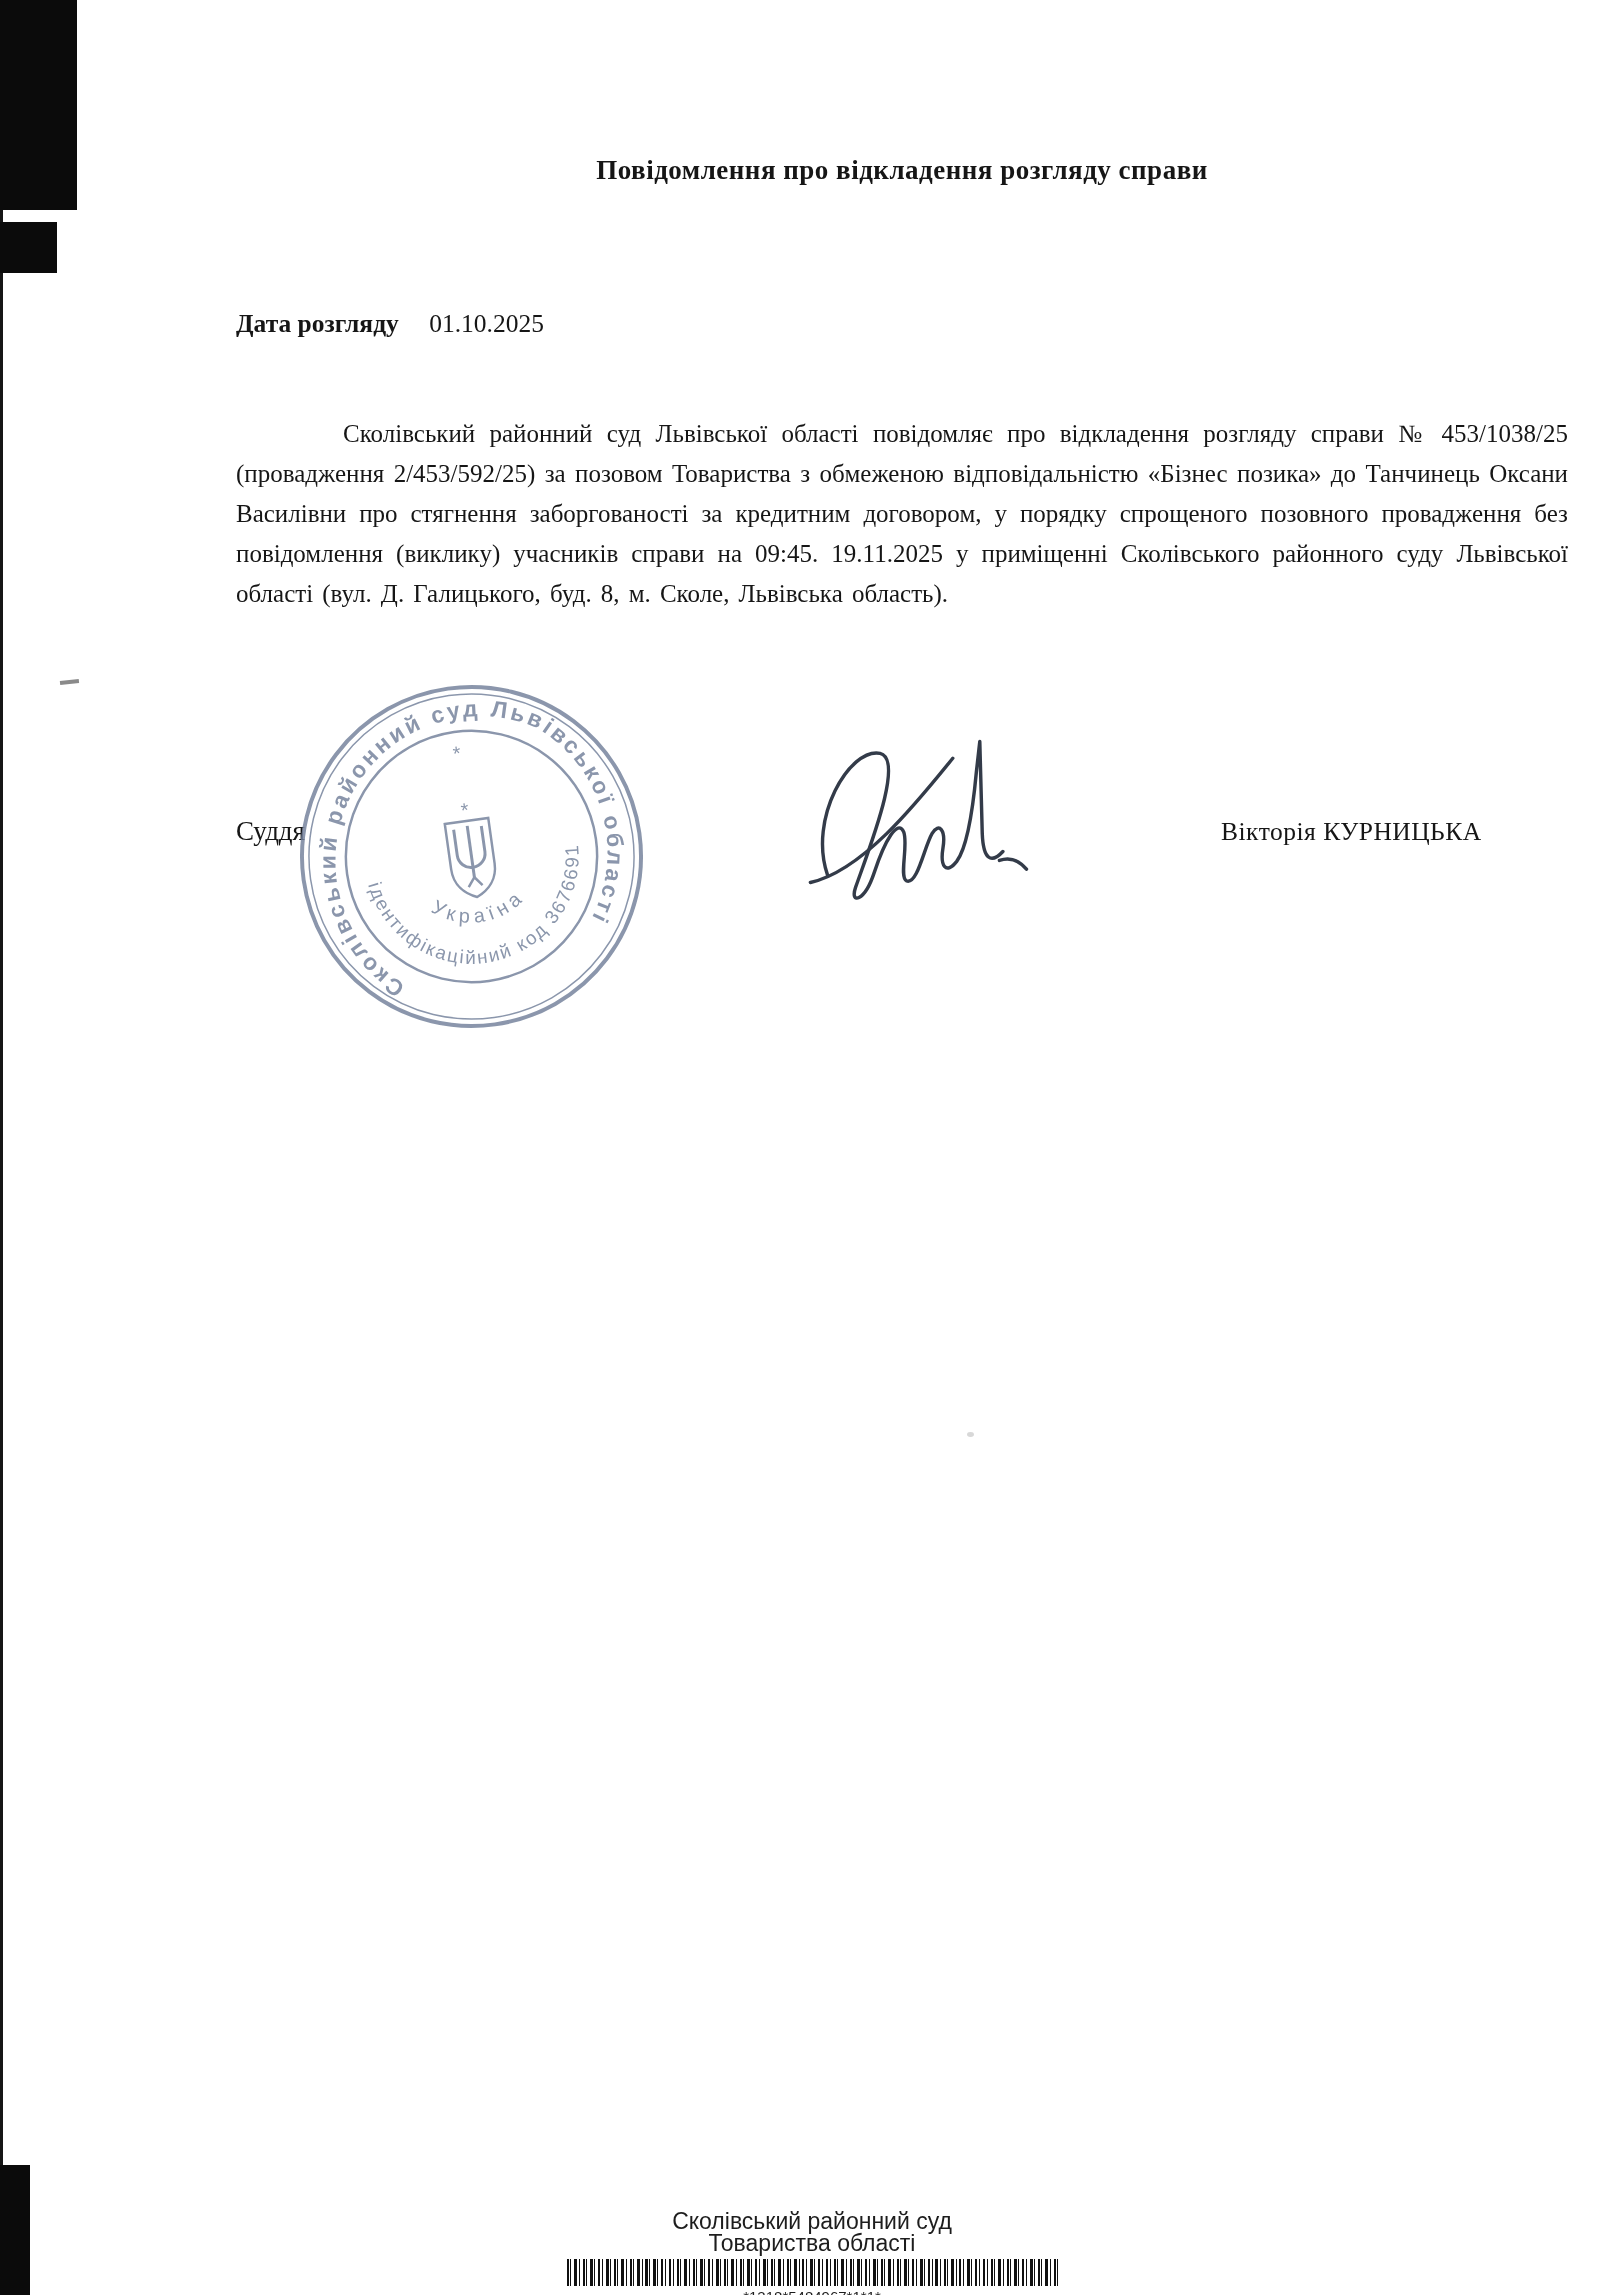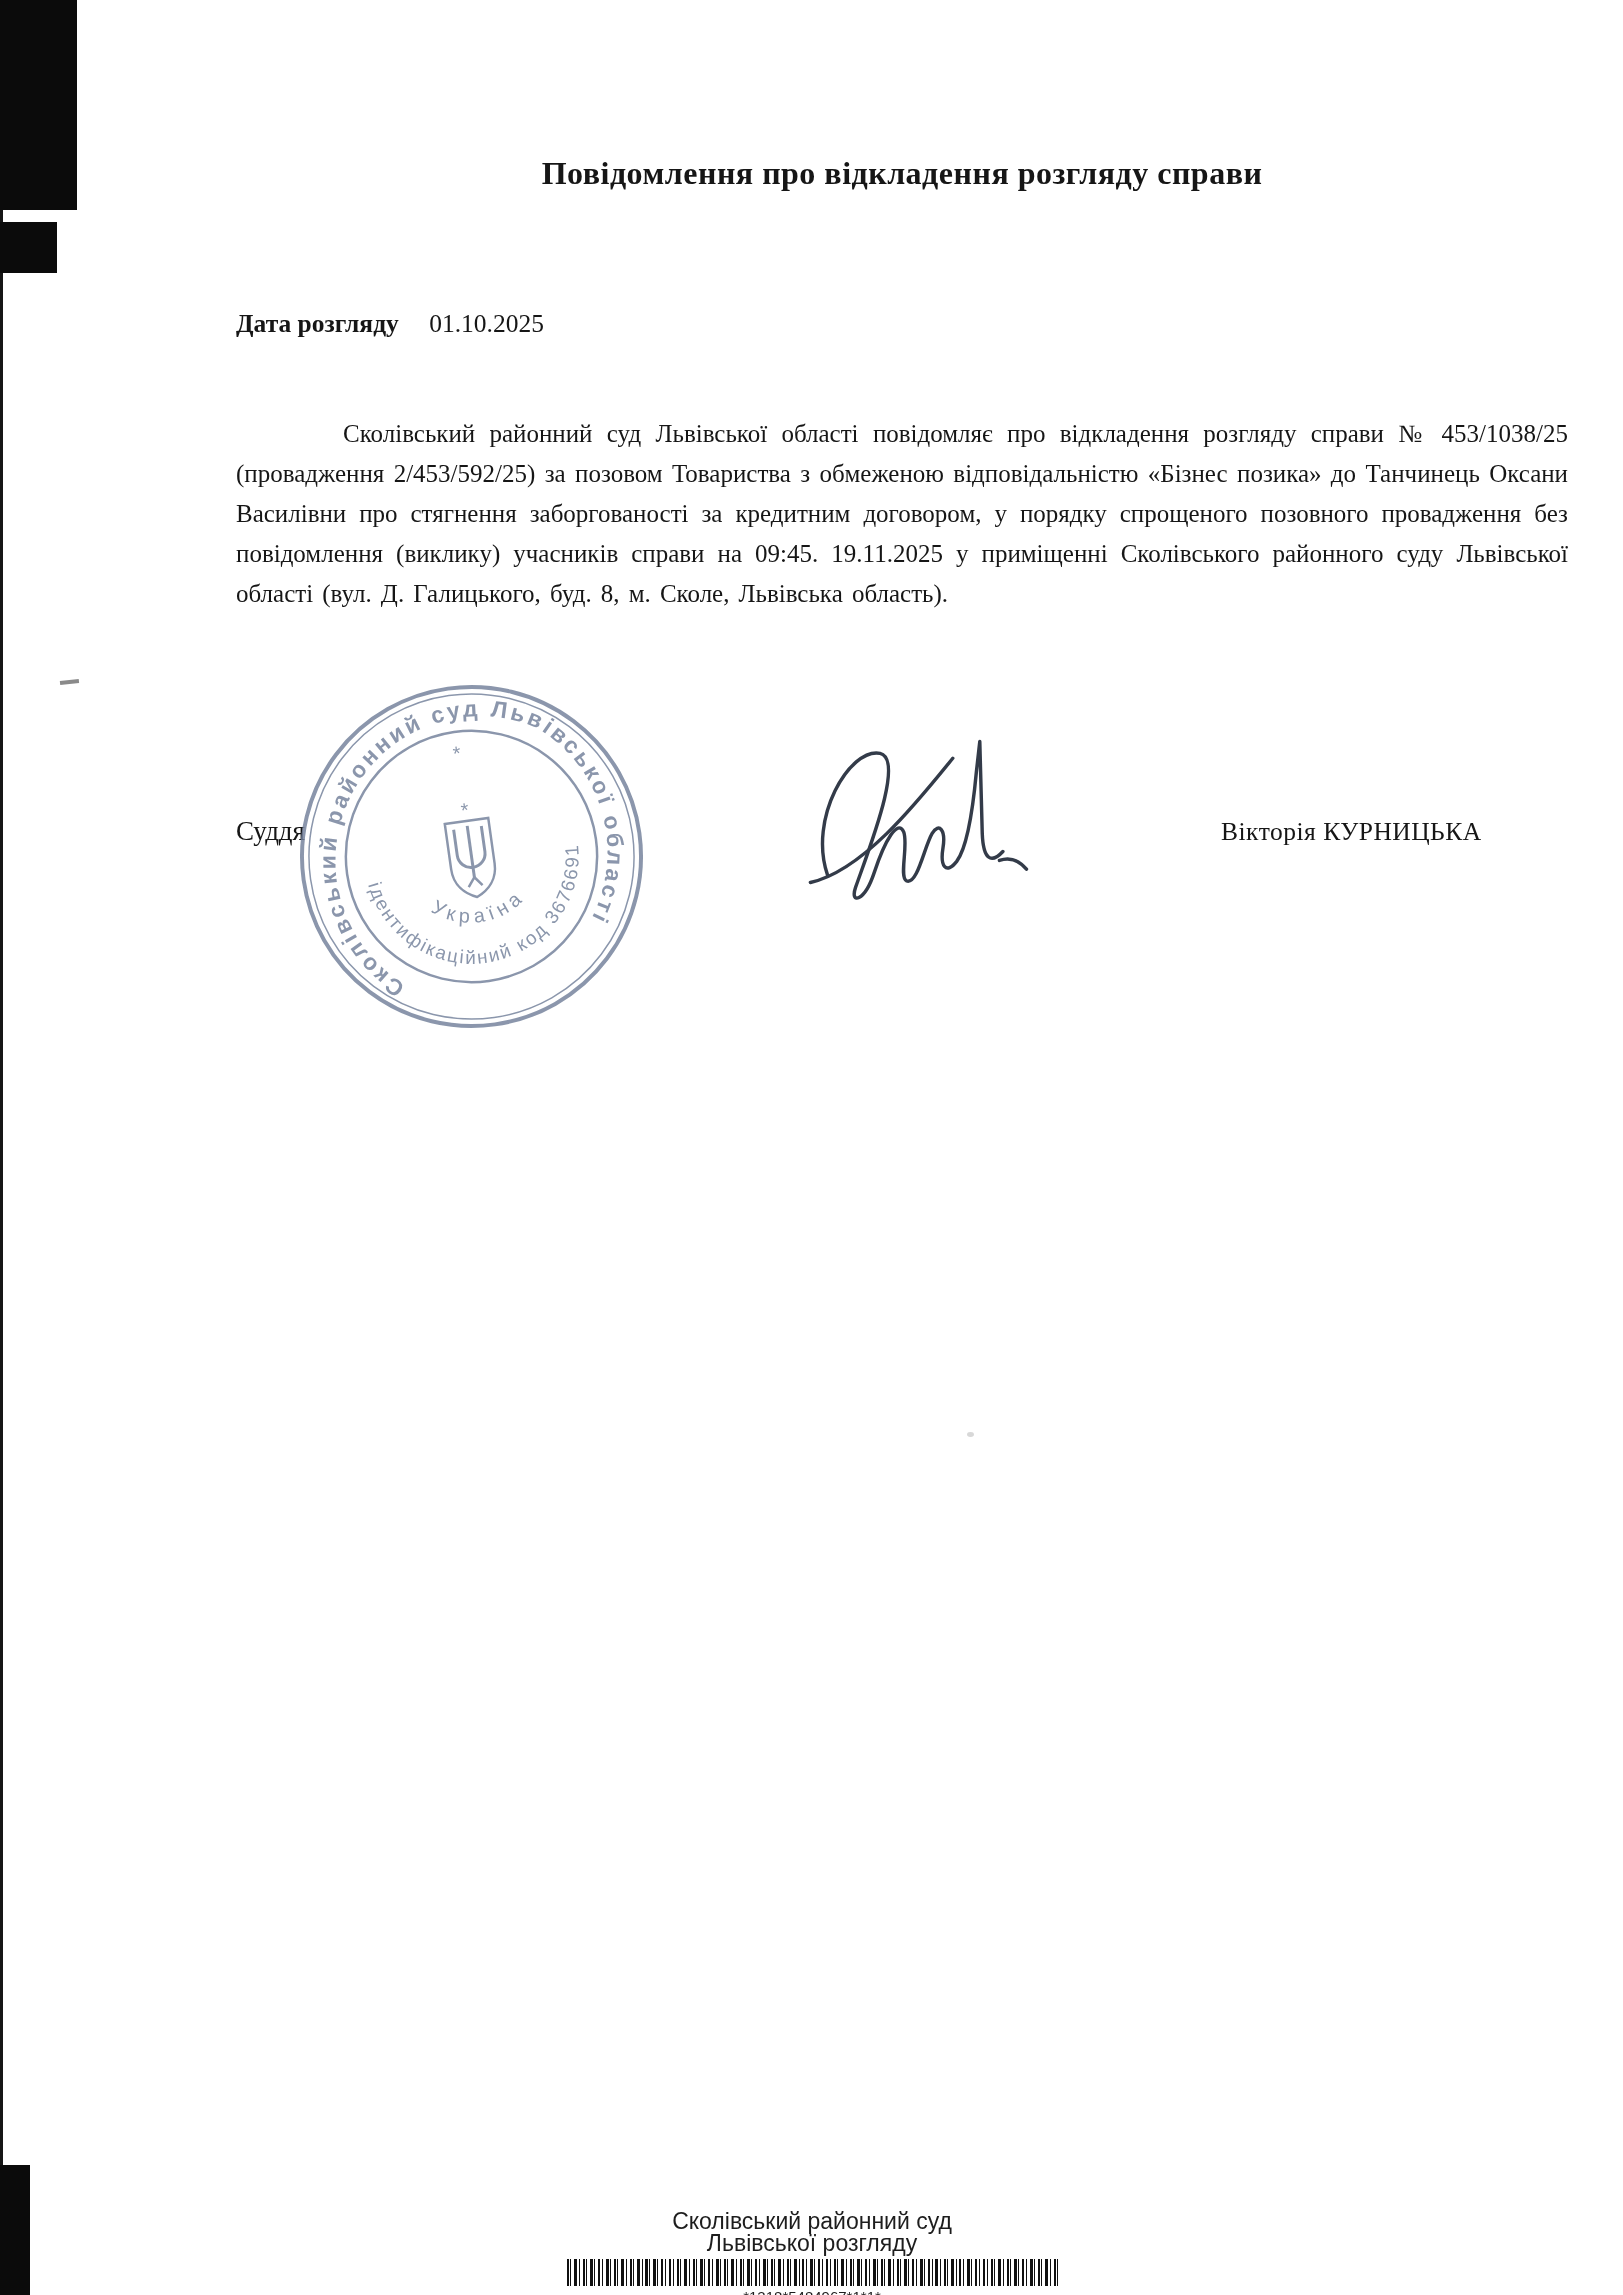--- a/index.html
+++ b/index.html
@@ -20,21 +20,21 @@
   .artifact-top-a { left: 0; top: 0; width: 77px; height: 210px; }
   .artifact-top-b { left: 0; top: 222px; width: 57px; height: 51px; }
   .artifact-bottom { left: 0; top: 2165px; width: 30px; height: 131px; }
   .artifact-dash { position: absolute; left: 60px; top: 680px; width: 18.7px; height: 4.4px; background: #8a8a8a; transform: rotate(-6deg); }
   .artifact-dot { position: absolute; left: 967px; top: 1432px; width: 6.9px; height: 4.9px; background: #d8d8d8; border-radius: 50%; }
 
   .doc-title {
     position: absolute;
     left: 236px; top: 155px; width: 1332px;
     text-align: center;
-    font-size: 32px;
+    font-size: 27px;
     font-weight: bold;
     letter-spacing: 0.5px;
   }
 
   .date-line {
     position: absolute;
     left: 236px; top: 309px;
     font-size: 25.5px;
   }
   .date-label { font-weight: bold; }
@@ -182,19 +182,19 @@
   <div class="signature-wrap">
     <svg class="signature-svg" viewBox="0 0 560 460" width="275" height="226">
       <path d="M105,330 C65,215 150,70 212,82 C262,94 190,275 162,355 C150,390 180,385 200,325 C222,258 248,215 260,242 C270,268 250,335 266,342 C288,350 302,272 318,245 C332,222 346,238 340,275 C334,312 346,330 368,302 C392,270 402,185 408,120 L415,58 L420,245 C422,298 438,308 462,282"></path>
       <path d="M70,345 C175,322 285,185 360,92"></path>
       <path d="M455,300 C478,292 495,300 510,318"></path>
     </svg>
   </div>
 
   <div class="footer">
     <div class="footer-line">Сколівський районний суд</div>
-    <div class="footer-line">Львівської розгляду</div>
+    <div class="footer-line">Товариства області</div>
     <div class="barcode"></div>
     <div class="barcode-caption">*1318*5484967*1*1*</div>
   </div>
 
 </div>
 
 
 </body></html>

